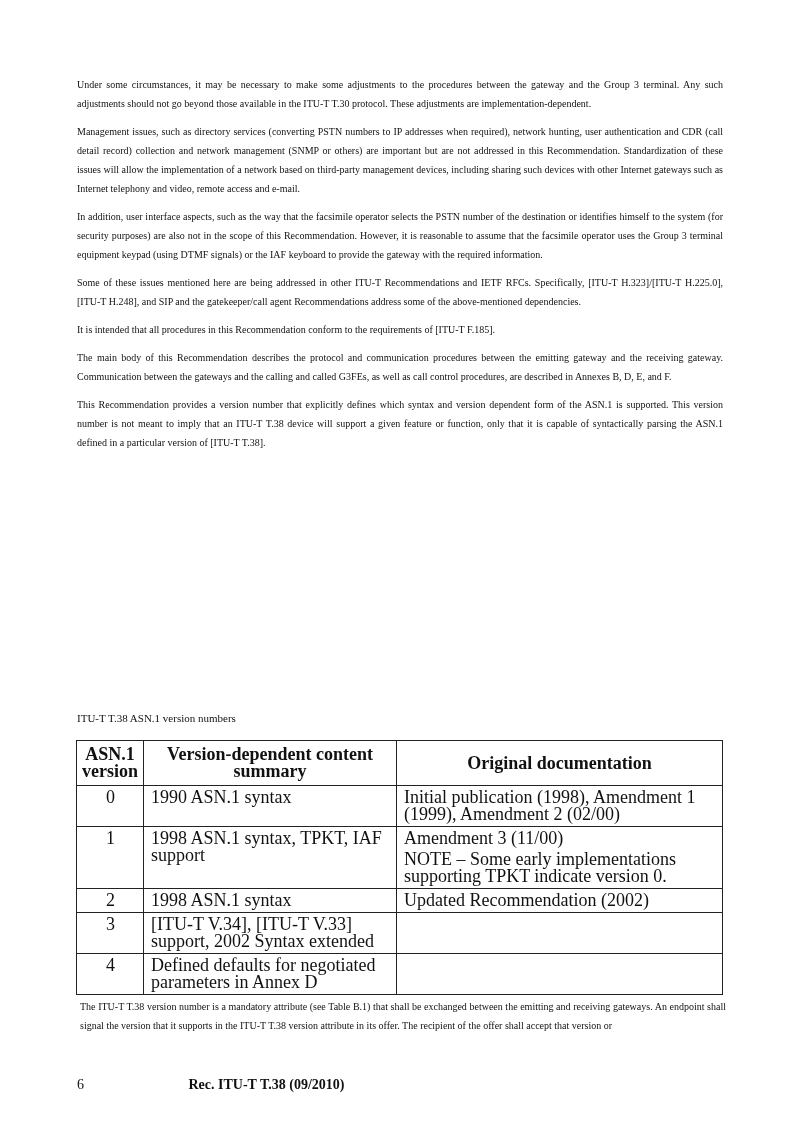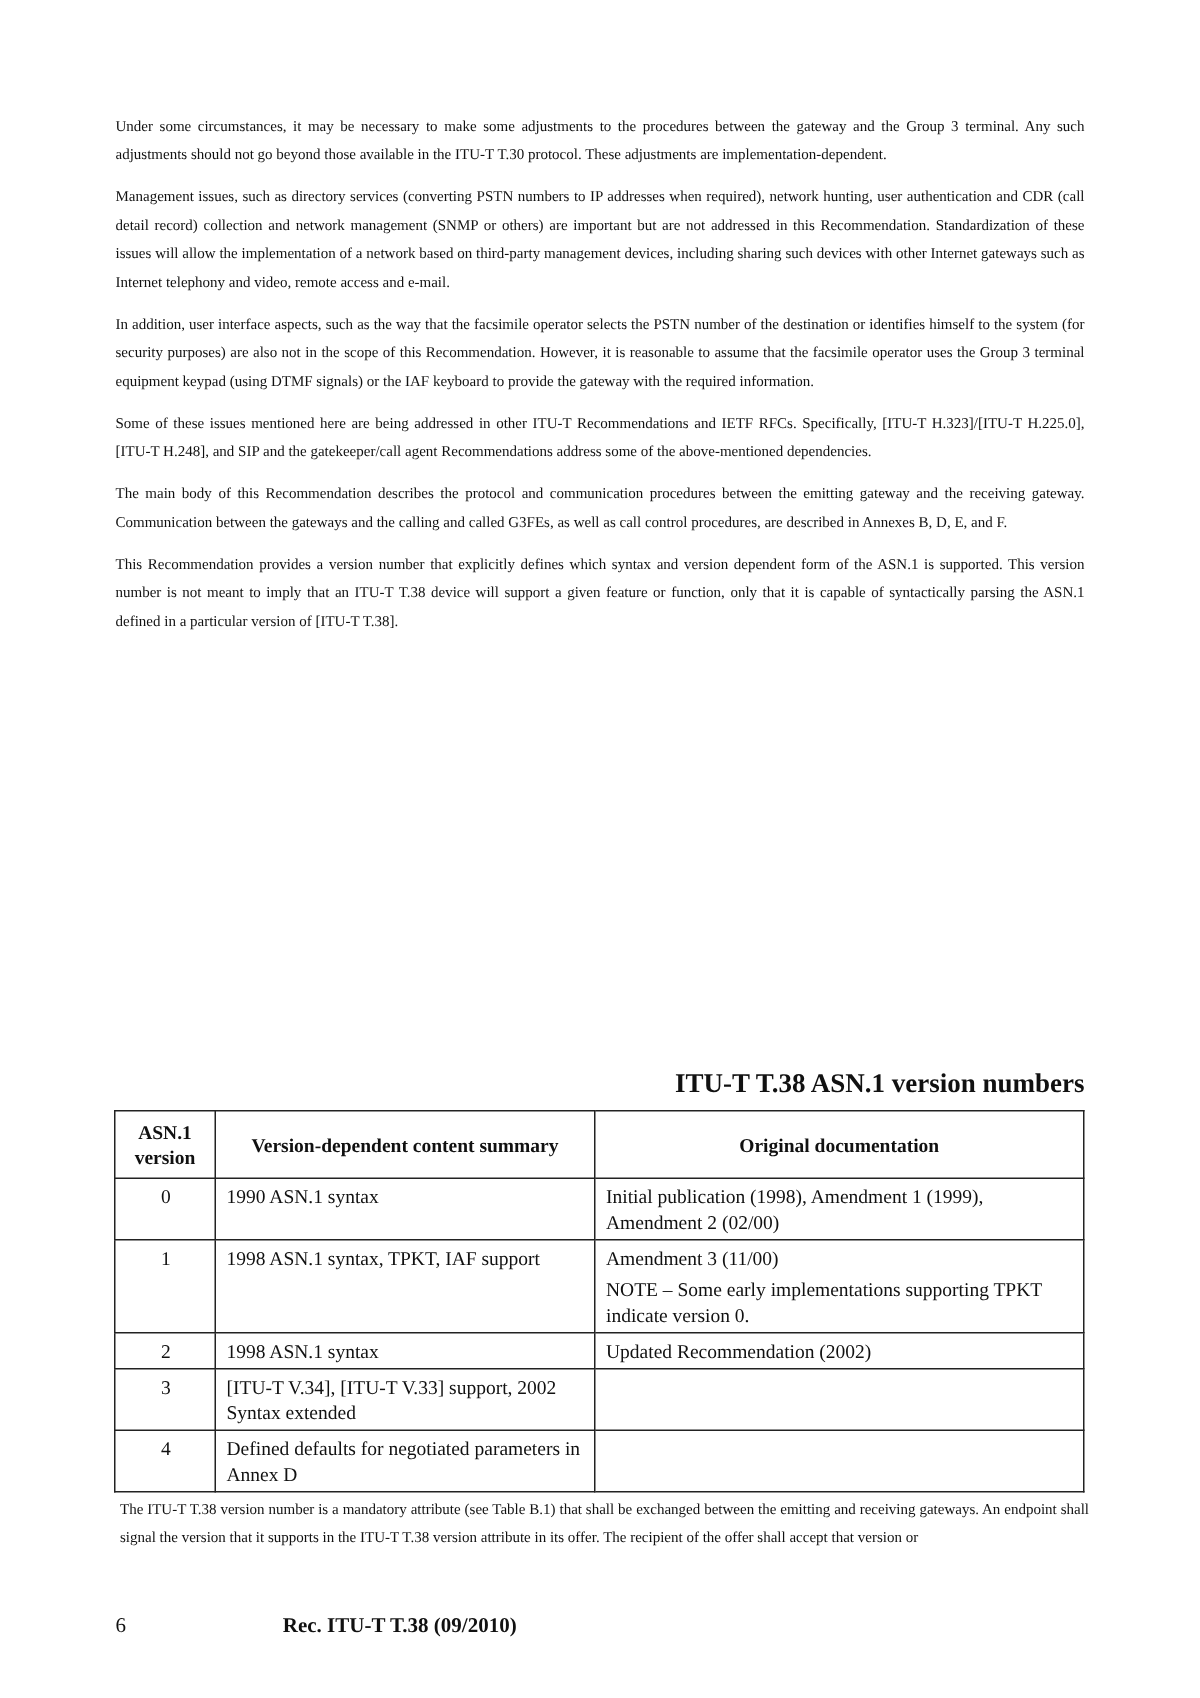--- a/index.html
+++ b/index.html
@@ -8,25 +8,25 @@
     font-family: "Liberation Serif", "DejaVu Serif", serif;
     color: #111111;
   }
   .page { position: absolute; left: 77px; top: 75px; width: 646px; }
   .para {
     font-size: 10px; line-height: 19px; text-align: justify;
     margin: 0 0 9px 0;
   }
   .table-title {
     position: absolute; left: 77px; top: 712px; width: 646px;
-    text-align: right; font-weight: bold; font-size: 18px;
+    text-align: left; font-weight: normal; font-size: 11px;
   }
   table.vtable {
     position: absolute; left: 76px; top: 740px; width: 647px;
-    border-collapse: collapse; font-size: 13px; line-height: 17px;
+    border-collapse: collapse; font-size: 18px; line-height: 17px;
   }
   table.vtable th, table.vtable td {
     border: 1.3px solid #222; vertical-align: top; padding: 3px 6px 3px 7px;
   }
   table.vtable th { font-weight: bold; text-align: center; vertical-align: middle; padding: 5px 4px; }
   table.vtable td.num { text-align: center; }
   .col1 { width: 58px; }
   .col2 { width: 244px; }
   .note { margin-top: 4px; }
   .after { position: absolute; left: 80px; top: 997px; width: 646px; }
@@ -37,20 +37,21 @@
   .footer .rec { font-weight: bold; margin-left: 48px; }
 </style>
 </head>
 <body>
 
 <div class="page">
   <p class="para">Under some circumstances, it may be necessary to make some adjustments to the procedures between the gateway and the Group 3 terminal. Any such adjustments should not go beyond those available in the ITU-T T.30 protocol. These adjustments are implementation-dependent.</p>
   <p class="para">Management issues, such as directory services (converting PSTN numbers to IP addresses when required), network hunting, user authentication and CDR (call detail record) collection and network management (SNMP or others) are important but are not addressed in this Recommendation. Standardization of these issues will allow the implementation of a network based on third-party management devices, including sharing such devices with other Internet gateways such as Internet telephony and video, remote access and e-mail.</p>
   <p class="para">In addition, user interface aspects, such as the way that the facsimile operator selects the PSTN number of the destination or identifies himself to the system (for security purposes) are also not in the scope of this Recommendation. However, it is reasonable to assume that the facsimile operator uses the Group 3 terminal equipment keypad (using DTMF signals) or the IAF keyboard to provide the gateway with the required information.</p>
   <p class="para">Some of these issues mentioned here are being addressed in other ITU-T Recommendations and IETF RFCs. Specifically, [ITU-T H.323]/[ITU-T H.225.0], [ITU-T H.248], and SIP and the gatekeeper/call agent Recommendations address some of the above-mentioned dependencies.</p>
+  <p class="para">It is intended that all procedures in this Recommendation conform to the requirements of [ITU-T F.185].</p>
   <p class="para">The main body of this Recommendation describes the protocol and communication procedures between the emitting gateway and the receiving gateway. Communication between the gateways and the calling and called G3FEs, as well as call control procedures, are described in Annexes B, D, E, and F.</p>
   <p class="para">This Recommendation provides a version number that explicitly defines which syntax and version dependent form of the ASN.1 is supported. This version number is not meant to imply that an ITU-T T.38 device will support a given feature or function, only that it is capable of syntactically parsing the ASN.1 defined in a particular version of [ITU-T T.38].</p>
 </div>
 
 <div class="table-title">ITU-T T.38 ASN.1 version numbers</div>
 
 <table class="vtable">
   <thead>
     <tr>
       <th class="col1">

